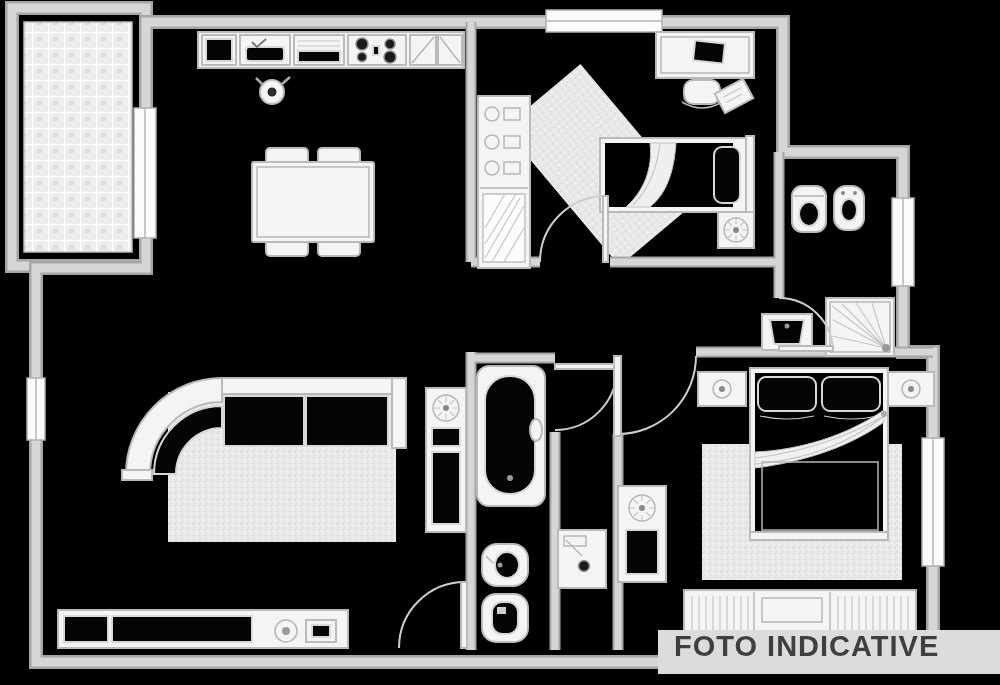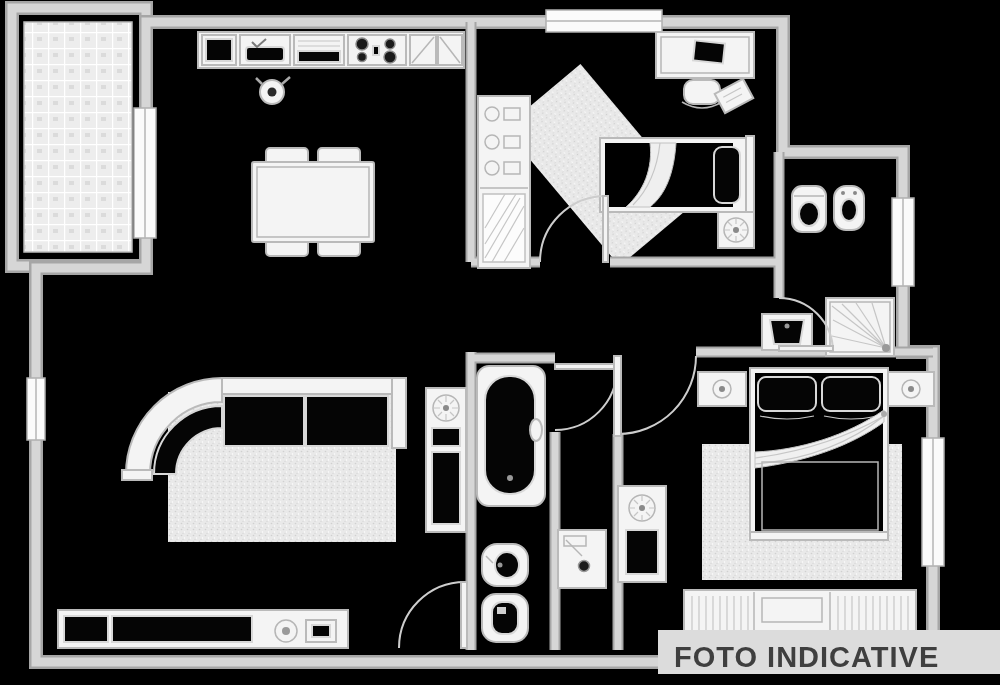--- a/index.html
+++ b/index.html
@@ -16,21 +16,21 @@
   .iwall-outer{fill:none;stroke:var(--wall_edge);stroke-width:11;}
   .iwall-inner{fill:none;stroke:var(--wall_fill);stroke-width:7;}
   .win{fill:#fbfbfb;stroke:#b0b0b0;stroke-width:1.5;}
   .fix{fill:var(--fixture_fill);stroke:var(--fixture_stroke);stroke-width:2;}
   .fixd{fill:var(--dark_fill);stroke:#d8d8d8;stroke-width:2;}
   .thin{fill:none;stroke:#b6b6b6;stroke-width:1.5;}
   .vthin{fill:none;stroke:#c6c6c6;stroke-width:1.2;}
   .arc{fill:none;stroke:#cdcdcd;stroke-width:2;}
   .rug{fill:url(#speckle);}
   .banner{position:absolute;left:658px;top:630px;width:342px;height:44px;
-          background:var(--banner_bg);display:flex;align-items:flex-end;
+          background:var(--banner_bg);display:flex;align-items:flex-start;
           padding-left:16px;box-sizing:border-box;z-index:5;}
   .banner span{font-size:29px;font-weight:bold;color:var(--banner_text);letter-spacing:1px;white-space:nowrap;}
 </style>
 </head>
 <body>
 
 <svg class="plan" width="1000" height="685" viewBox="0 0 1000 685">
   <defs>
     <pattern id="speckle" width="6" height="6" patternUnits="userSpaceOnUse">
       <rect width="6" height="6" fill="var(--rug_base)"></rect>

